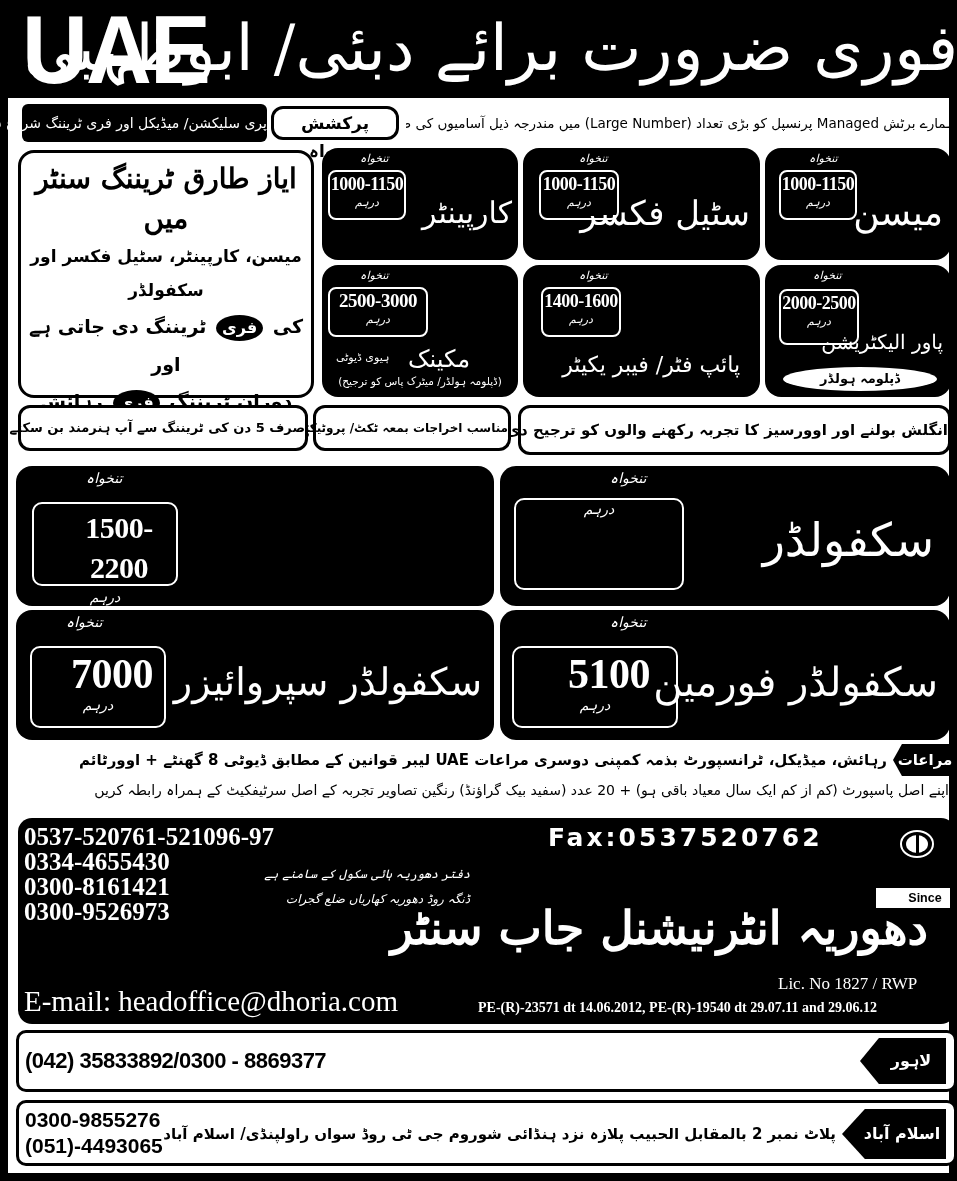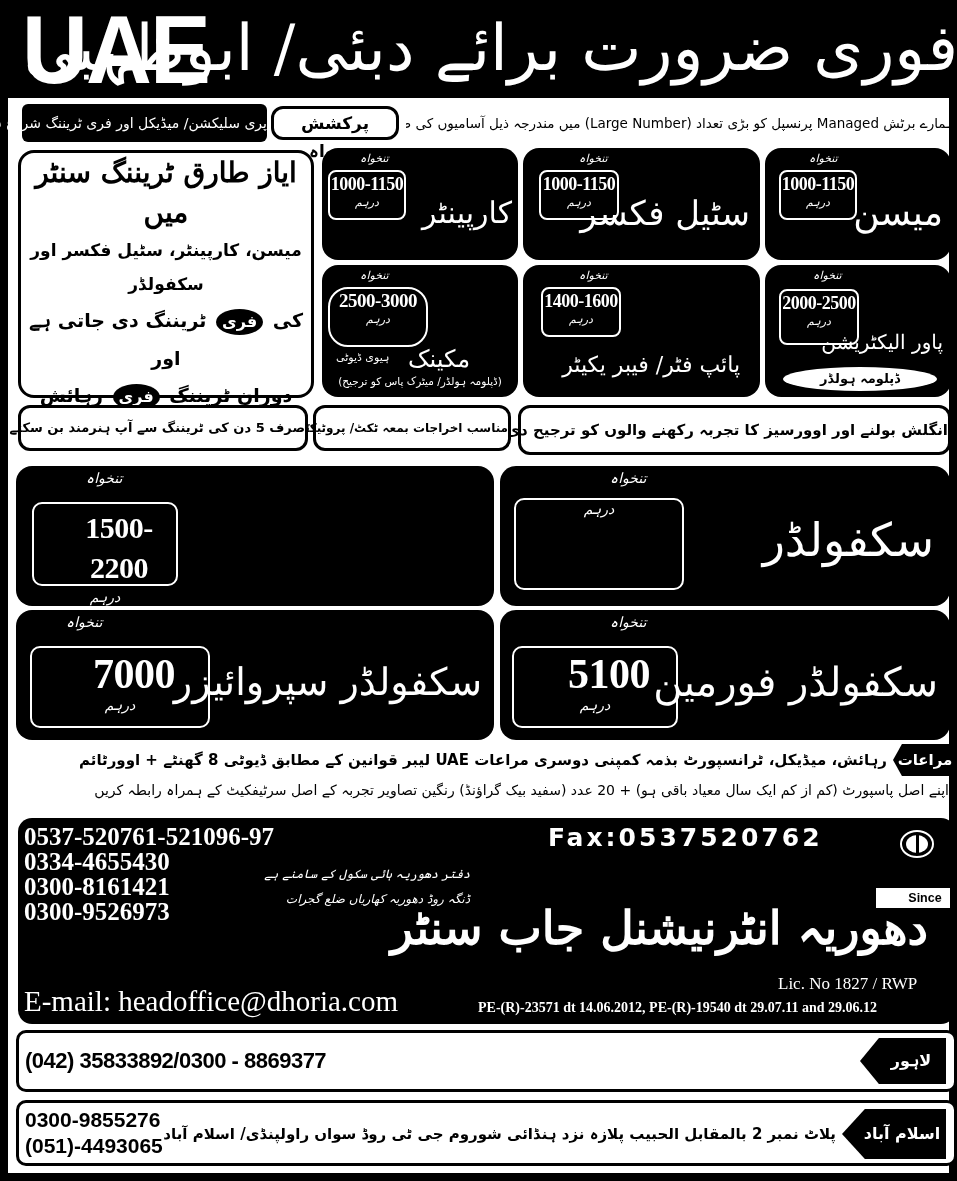--- a/index.html
+++ b/index.html
@@ -17,21 +17,21 @@
   .header .uae { position: absolute; left: 14px; top: 2px; font-family: "Liberation Sans", sans-serif; font-weight: 900; font-size: 96px; line-height: 96px; letter-spacing: -2px; transform: scaleX(0.95); transform-origin: left; }
   .header .title { position: absolute; left: 205px; top: 4px; width: 745px; height: 92px; font-family: "DejaVu Serif", serif; font-size: 64px; line-height: 88px; text-align: center; direction: rtl; white-space: nowrap; }
 
   
   .intro { left: 8px; top: 102px; width: 941px; height: 44px; }
   .intro .pre-sel { position: absolute; left: 6px; top: 2px; width: 245px; height: 38px; background: #000; color: #fff; border-radius: 6px; font-size: 14px; line-height: 38px; text-align: center; direction: rtl; white-space: nowrap; }
   .intro .attractive { position: absolute; left: 255px; top: 4px; width: 128px; height: 34px; border: 3px solid #000; border-radius: 12px; font-size: 17px; line-height: 28px; text-align: center; direction: rtl; font-weight: bold; }
   .intro .text { position: absolute; left: 390px; top: 6px; width: 548px; height: 30px; font-size: 13.5px; line-height: 30px; direction: rtl; white-space: nowrap; overflow: hidden; text-align: right; }
 
   
-  .training { left: 10px; top: 150px; width: 296px; height: 248px; border: 3px solid #000; border-radius: 16px; background: #fff; text-align: center; direction: rtl; }
+  .training { left: 10px; top: 150px; width: 296px; height: 248px; border: 3px solid #000; border-radius: 16px; background: #fff; text-align: center; direction: rtl; padding-top: 6px; }
   .training .t1 { font-size: 28px; font-weight: bold; line-height: 40px; font-family: "DejaVu Serif", serif; }
   .training .t2 { font-size: 17px; line-height: 34px; font-weight: bold; }
   .training .t3 { font-size: 19px; line-height: 38px; font-weight: bold; }
   .training .t4 { font-size: 19px; line-height: 36px; font-weight: bold; }
   .training .free { display: inline-block; background: #000; color: #fff; border-radius: 50%; padding: 0 6px; font-size: 16px; line-height: 26px; margin: 0 3px; }
   .training .t5 { font-size: 12.5px; line-height: 28px; }
 
   
   .card { background: #000; color: #fff; border-radius: 16px; position: absolute; overflow: hidden; }
   .card .sal-label { position: absolute; font-size: 11px; font-style: italic; direction: rtl; }
@@ -152,21 +152,21 @@
     <div class="sal-label" style="left:56px; top:4px;">تنخواہ</div>
     <div class="sal-box" style="left:18px; top:22px; width:80px; height:50px;">
       <span class="sal-val" style="font-size:18px;">1400-1600</span>
       <span class="sal-cur">درہم</span>
     </div>
     <div class="job" style="right:20px; top:78px; font-size:22px; line-height:44px;">پائپ فٹر/ فیبر یکیٹر</div>
   </div>
 
   <div class="card" style="left:314px; top:265px; width:196px; height:132px;">
     <div class="sal-label" style="left:38px; top:4px;">تنخواہ</div>
-    <div class="sal-box" style="left:6px; top:22px; width:100px; height:60px;border-radius:20px;">
+    <div class="sal-box" style="left:6px; top:22px; width:100px; height:50px;">
       <span class="sal-val" style="font-size:19px;">2500-3000</span>
       <span class="sal-cur">درہم</span>
     </div>
     <div class="job" style="right:48px; top:76px; font-size:24px; line-height:36px;">مکینک</div>
     <div class="sub" style="left:14px; top:86px; font-size:11px;">ہیوی ڈیوٹی</div>
     <div class="sub" style="left:4px; top:110px; width:188px; font-size:10.5px;">(ڈپلومہ ہولڈر/ میٹرک پاس کو ترجیح)</div>
   </div>
 
   <div class="notice" style="left:510px; top:405px; width:433px; height:50px; line-height:44px; font-size:15px;">انگلش بولنے اور اوورسیز کا تجربہ رکھنے والوں کو ترجیح دی جائے گی</div>
   <div class="notice" style="left:305px; top:405px; width:198px; height:46px; line-height:40px; font-size:12px;">مناسب اخراجات بمعہ ٹکٹ/ پروٹیکٹر</div>
@@ -192,21 +192,21 @@
     <div class="sal-label" style="left:110px; top:4px;">تنخواہ</div>
     <div class="sal-box" style="left:12px; top:36px; width:166px; height:82px;">
       <span class="sal-val" style="margin-top:4px;">5100</span>
       <span class="sal-cur">درہم</span>
     </div>
     <div class="job" style="right:12px; top:22px; font-size:40px; line-height:100px;">سکفولڈر فورمین</div>
   </div>
 
   <div class="card bigcard" style="left:8px; top:610px; width:478px; height:130px;">
     <div class="sal-label" style="left:50px; top:4px;">تنخواہ</div>
-    <div class="sal-box" style="left:14px; top:36px; width:180px; height:82px;">
+    <div class="sal-box" style="left:14px; top:36px; width:136px; height:82px;">
       <span class="sal-val" style="margin-top:4px;">7000</span>
       <span class="sal-cur">درہم</span>
     </div>
     <div class="job" style="right:12px; top:22px; font-size:38px; line-height:100px;">سکفولڈر سپروائیزر</div>
   </div>
 
   <div class="abs benefits">
     <div class="tag">مراعات</div>
     <div class="line1">رہائش، میڈیکل، ٹرانسپورٹ بذمہ کمپنی دوسری مراعات UAE لیبر قوانین کے مطابق ڈیوٹی 8 گھنٹے + اوورٹائم</div>
     <div class="line2">اپنے اصل پاسپورٹ (کم از کم ایک سال معیاد باقی ہو) + 20 عدد (سفید بیک گراؤنڈ) رنگین تصاویر تجربہ کے اصل سرٹیفکیٹ کے ہمراہ رابطہ کریں</div>

